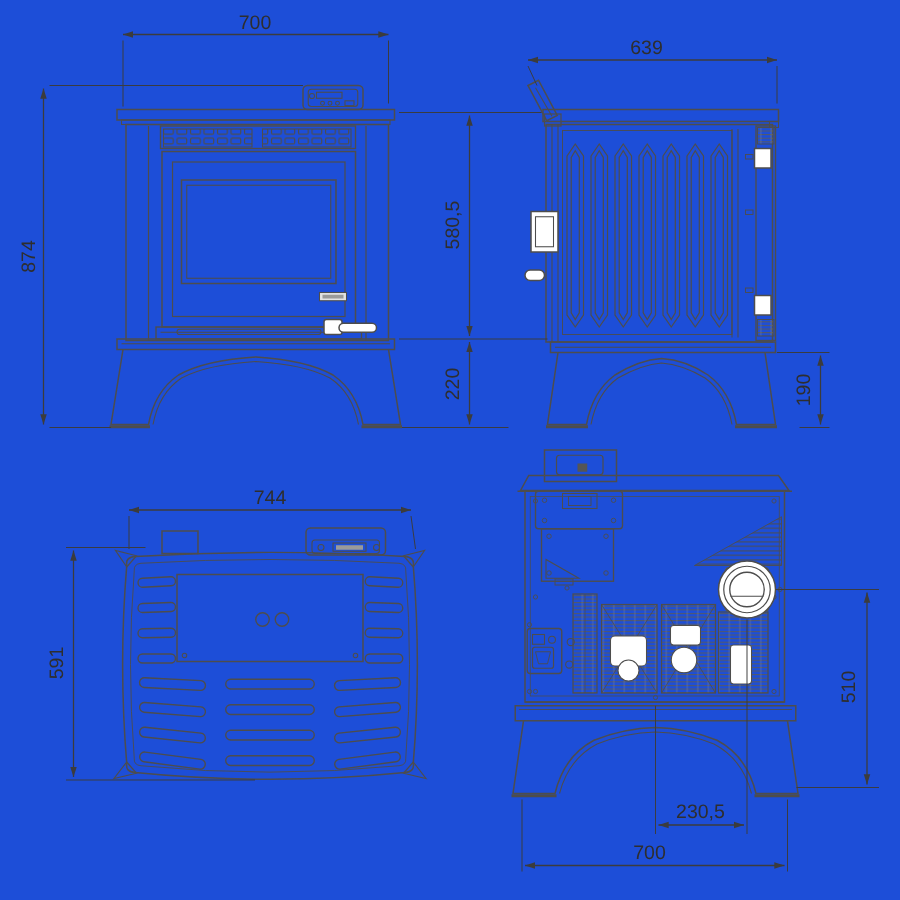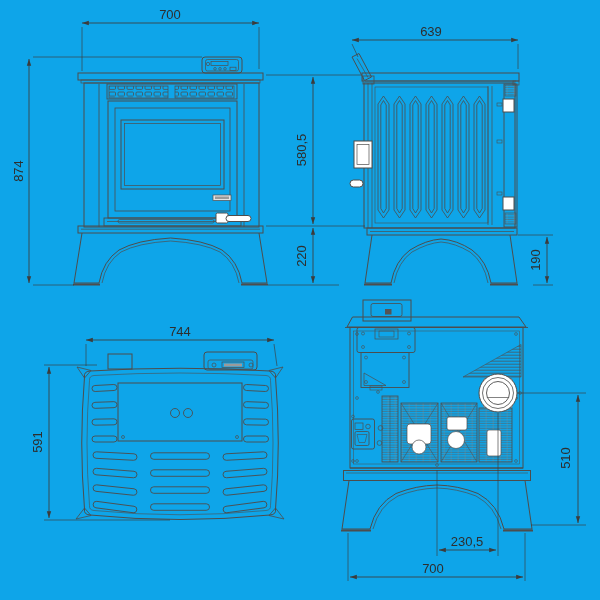--- a/index.html
+++ b/index.html
@@ -1,16 +1,16 @@
 <!DOCTYPE html>
 <html><head>
 <meta charset="utf-8">
 <style>
   html,body{margin:0;padding:0;background:#ffffff;}
-  #canvas{position:relative;width:600px;height:600px;background:#0ea5e9;overflow:hidden;
+  #canvas{position:relative;width:600px;height:600px;background:#1d4ed8;overflow:hidden;
           font-family:"Liberation Sans", sans-serif;text-align:right;}
   svg{display:block;}
   text{font-family:"Liberation Sans", sans-serif;font-size:13px;fill:#2e2e2e;}
 </style>
 </head>
 <body>
 
 <div id="canvas">
 <svg width="600" height="600" viewBox="0 0 600 600">
   <defs>

